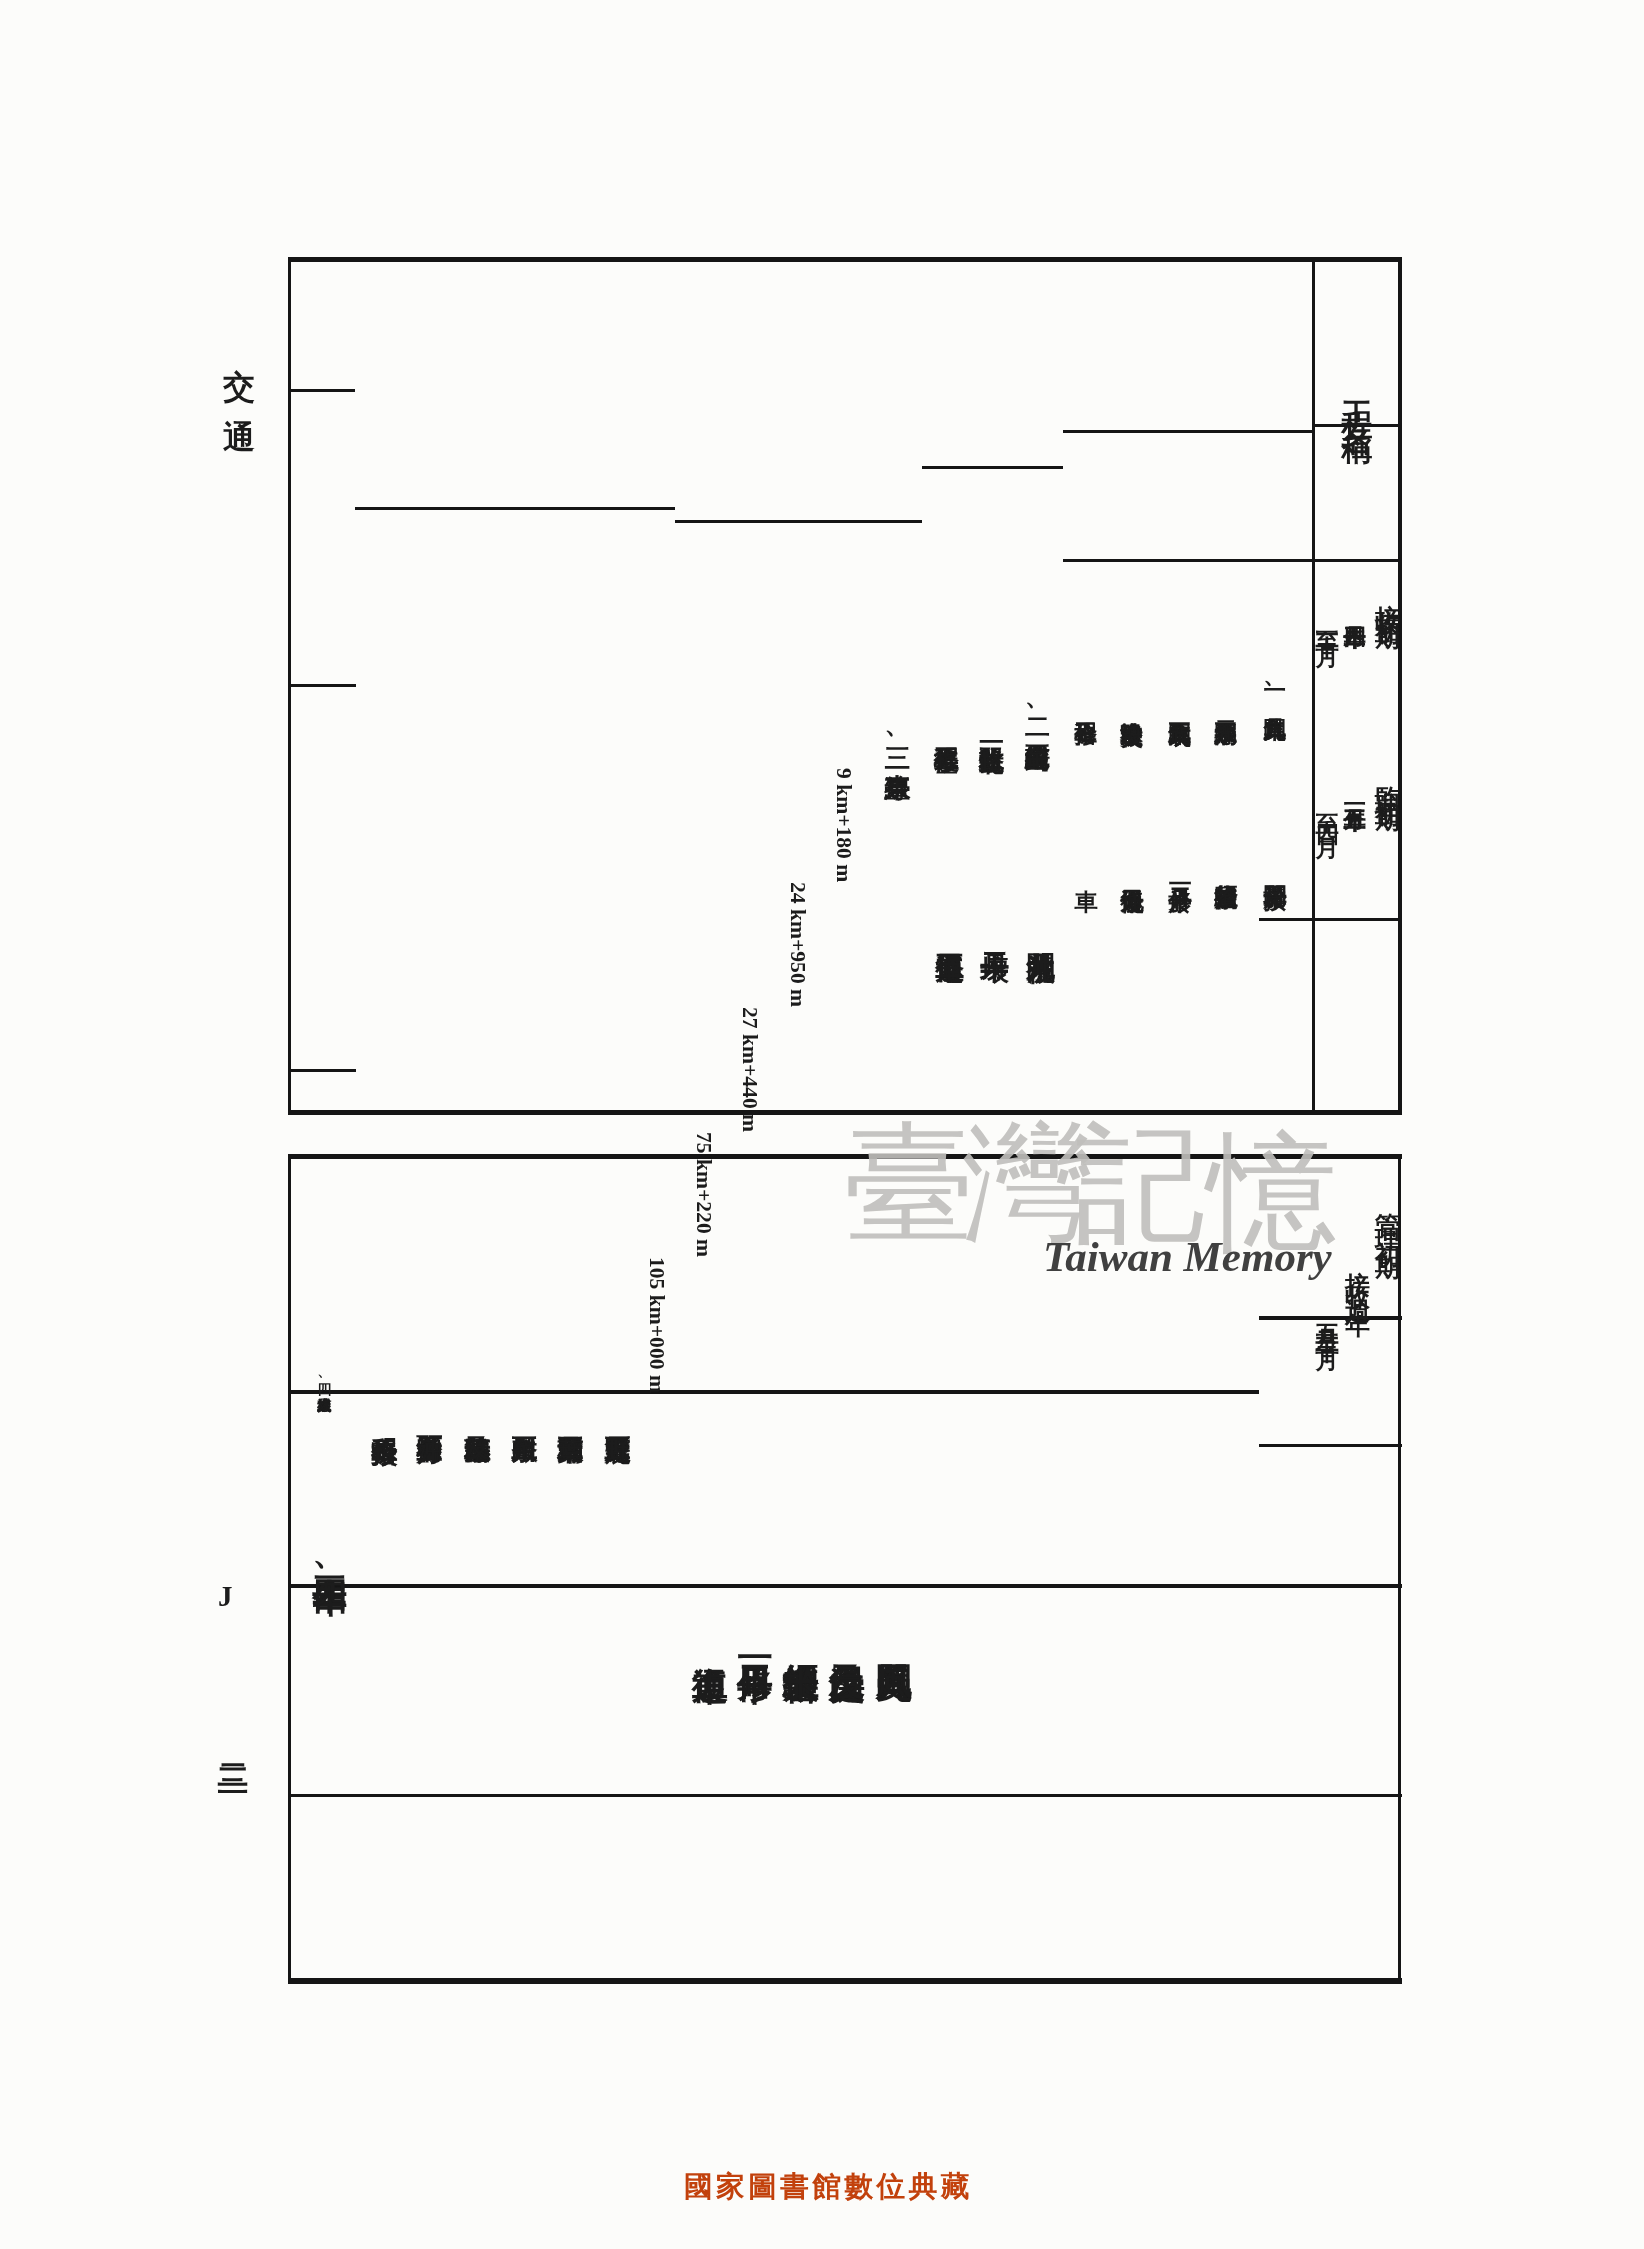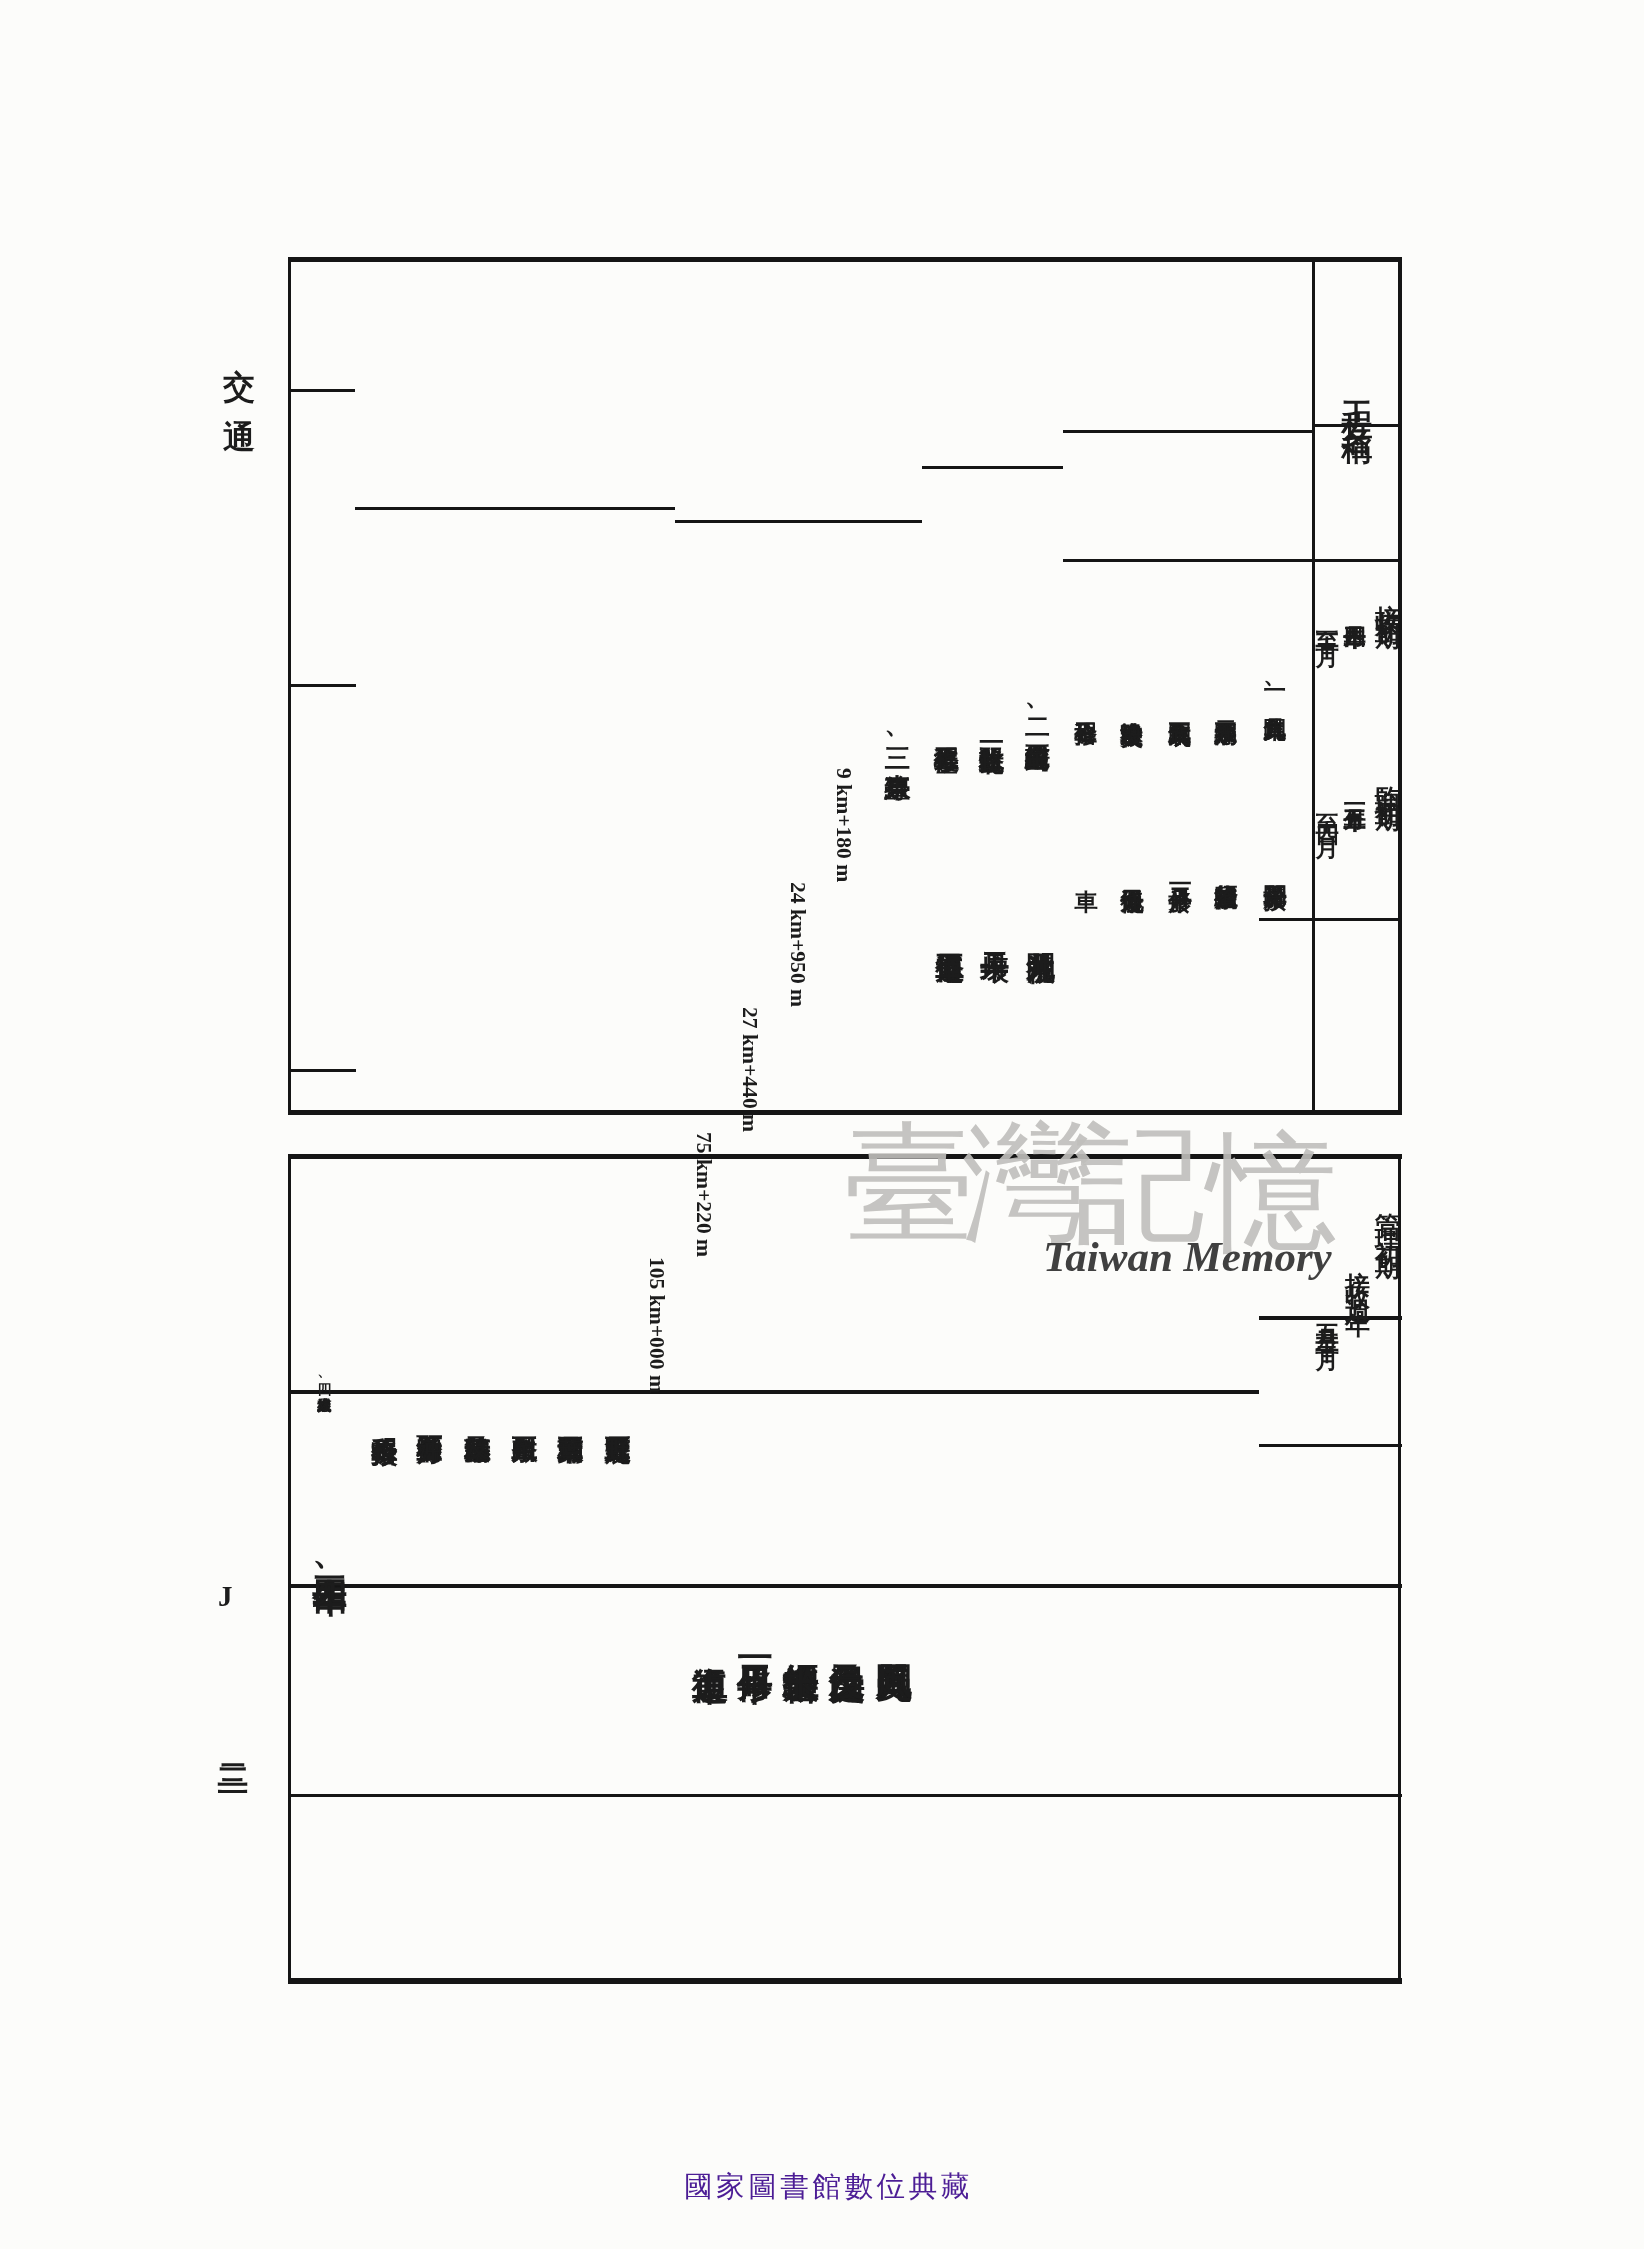--- a/index.html
+++ b/index.html
@@ -5,21 +5,21 @@
   html,body{margin:0;padding:0;background:#e8e8e6;}
   .page{position:relative;width:1644px;height:2250px;background:#fcfcfa;overflow:hidden;
         font-family:"Liberation Serif",serif;color:#1c1c1c;}
   .vt{position:absolute;writing-mode:vertical-rl;text-orientation:mixed;white-space:nowrap;
       line-height:1.08;font-weight:600;color:#1c1c1c;}
   .hl,.vl{position:absolute;background:#151515;}
   .wm{position:absolute;color:#c0bfbc;font-weight:500;opacity:.9;z-index:1;}
   .wm-latin{position:absolute;color:#404040;font-style:italic;font-weight:600;z-index:1;
             font-family:"Liberation Serif",serif;}
   .txt{position:relative;z-index:2;}
-  .footer-caption{position:absolute;color:#4c1d95;font-weight:400;letter-spacing:3.5px;}
+  .footer-caption{position:absolute;color:#c2410c;font-weight:700;letter-spacing:3.5px;}
   .pageletter{position:absolute;font-weight:700;}
 </style>
 </head>
 <body>
 
 <div class="page">
 
   <div class="wm" style="left:844px;top:1097px;font-size:130px">臺</div>
   <div class="wm" style="left:962px;top:1097px;font-size:130px">灣</div>
   <div class="wm" style="left:1075px;top:1097px;font-size:130px">記</div>

